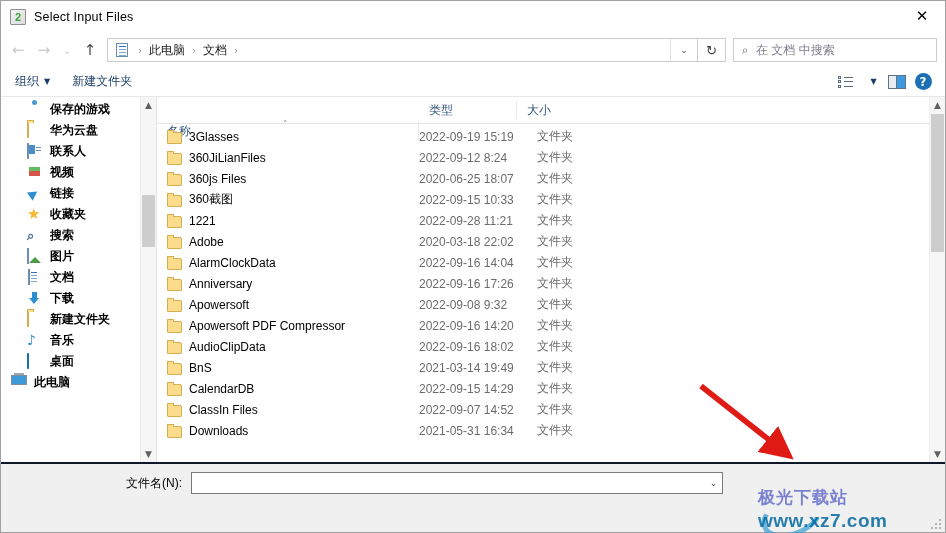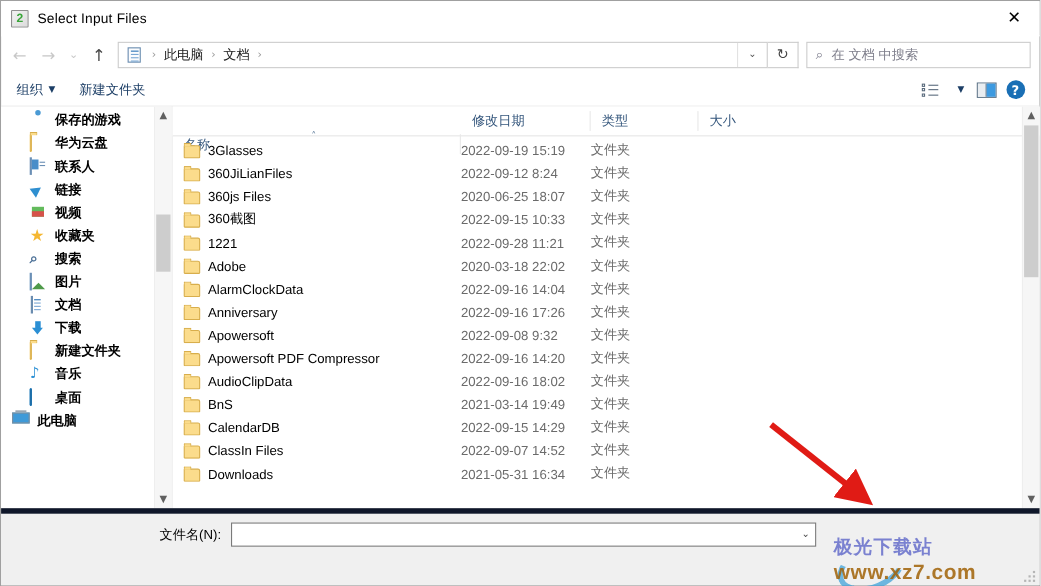--- a/index.html
+++ b/index.html
@@ -509,24 +509,23 @@
     color: #6b6b6b;
     white-space: nowrap;
   }
   .row .csize { width: 80px; color: #6b6b6b; }
 
   
   .footer {
     height: 70px;
     min-height: 70px;
     background: #f0f0f0;
-    border-top: 5px solid #0f172a;
-    position: relative;
-    box-sizing: border-box;
-    padding-left: 19px;
+    border-top: 2px solid #0f172a;
+    position: relative;
+    box-sizing: border-box;
   }
   .fn-row {
     display: flex;
     align-items: center;
     padding-top: 8px;
   }
   .fn-label {
     width: 190px;
     text-align: right;
     padding-right: 9px;
@@ -566,21 +565,21 @@
     font-weight: bold;
     color: #5a63c8;
     opacity: .78;
     letter-spacing: 1px;
     line-height: 26px;
     white-space: nowrap;
   }
   .wm-en {
     font-size: 19px;
     font-weight: bold;
-    color: #a16207;
+    color: #0369a1;
     opacity: .85;
     letter-spacing: .5px;
     line-height: 20px;
     white-space: nowrap;
   }
   .wm-swoosh {
     position: absolute;
     left: 2px; top: 11px;
     width: 54px; height: 30px;
     border: 5px solid #3aa0d8;
@@ -691,26 +690,26 @@
         </div>
         <div class="nav-item">
           <span class="nav-ico"><span class="folder-ico"></span></span>
           <span>华为云盘</span>
         </div>
         <div class="nav-item">
           <span class="nav-ico"><span class="ico-contacts"></span></span>
           <span>联系人</span>
         </div>
         <div class="nav-item">
+          <span class="nav-ico"><span class="ico-video"></span></span>
+          <span>视频</span>
+        </div>
+        <div class="nav-item">
           <span class="nav-ico"><span class="ico-link"></span></span>
           <span>链接</span>
-        </div>
-        <div class="nav-item">
-          <span class="nav-ico"><span class="ico-video"></span></span>
-          <span>视频</span>
         </div>
         <div class="nav-item">
           <span class="nav-ico"><span class="ico-star">★</span></span>
           <span>收藏夹</span>
         </div>
         <div class="nav-item">
           <span class="nav-ico"><span class="ico-search">⌕</span></span>
           <span>搜索</span>
         </div>
         <div class="nav-item">
@@ -749,21 +748,20 @@
         <div class="arrow bottom">▼</div>
       </div>
     </div>
 
     <div class="filearea">
       <div class="colheader">
         <div class="col name">
           <span>名称</span>
           <span class="sort-caret">˄</span>
         </div>
-        <div class="col date">修改日期</div>
         <div class="col type">类型</div>
         <div class="col size">大小</div>
       </div>
 
       <div class="rows" id="rows-container">
           <div class="row">
             <div class="cname">
               <span class="fico folder-ico"></span>
               <span>3Glasses</span>
             </div>

